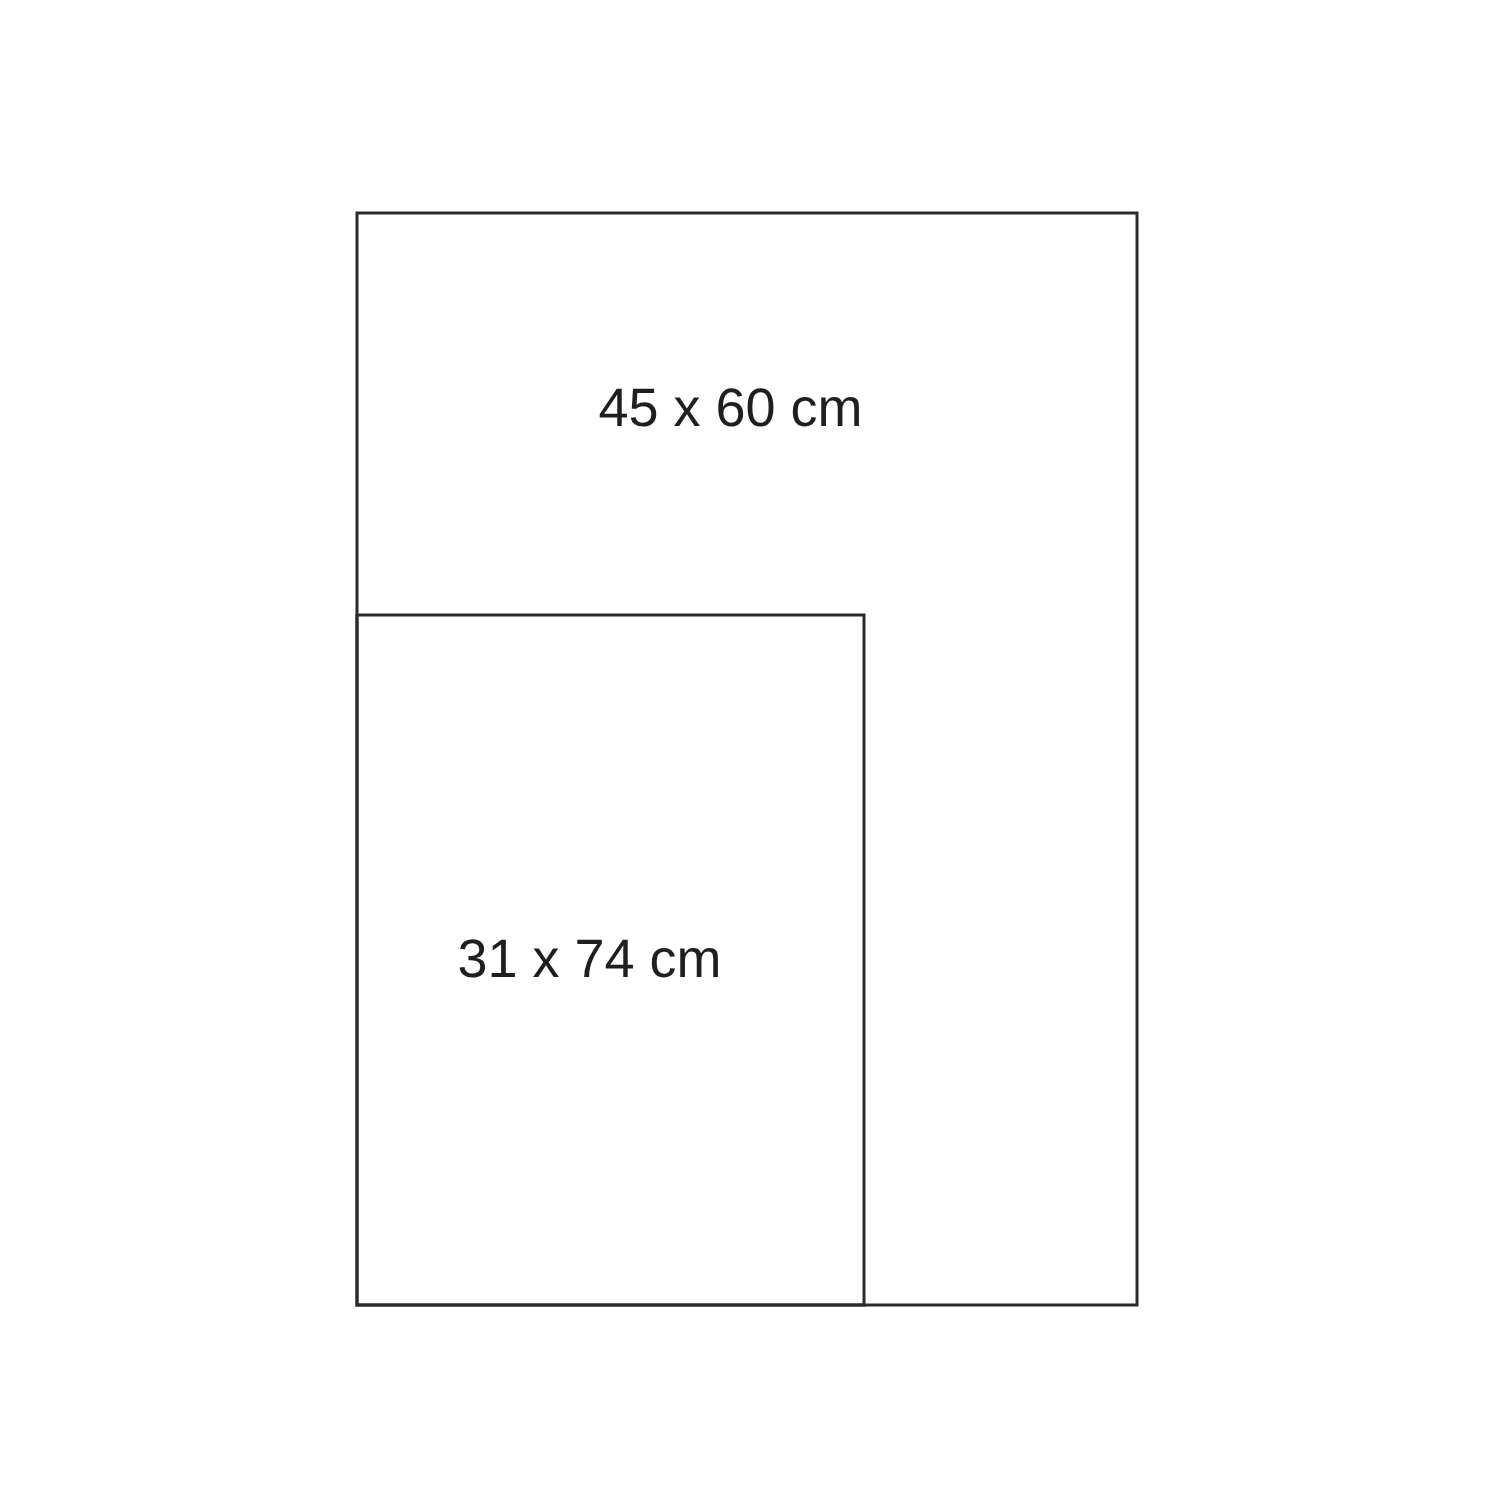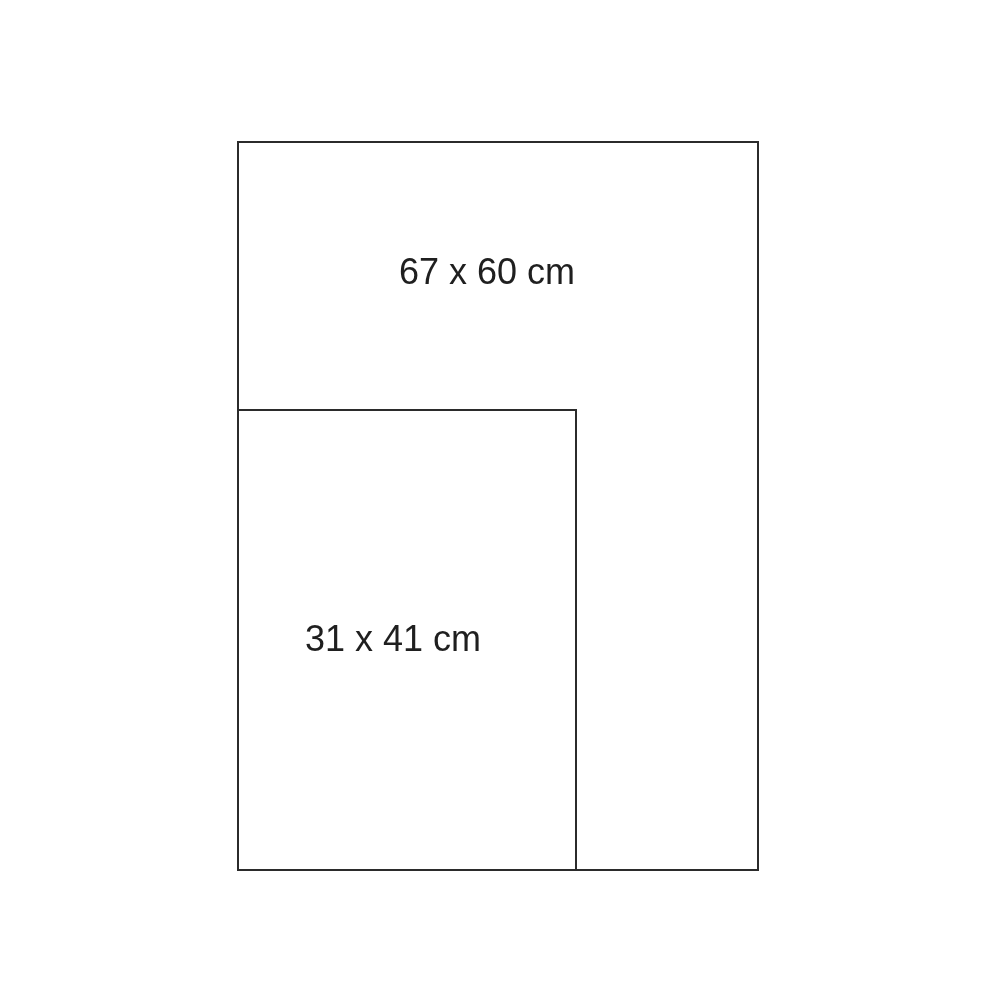--- a/index.html
+++ b/index.html
@@ -52,17 +52,17 @@
 </style>
 </head>
 <body>
 
 <div class="canvas">
 
   <div class="rect rect-large"></div>
 
   <div class="rect rect-small"></div>
 
-  <div class="size-label label-large">67 x 60 cm</div>
+  <div class="size-label label-large">45 x 60 cm</div>
 
-  <div class="size-label label-small">31 x 41 cm</div>
+  <div class="size-label label-small">31 x 74 cm</div>
 
 </div>
 
 </body></html>

